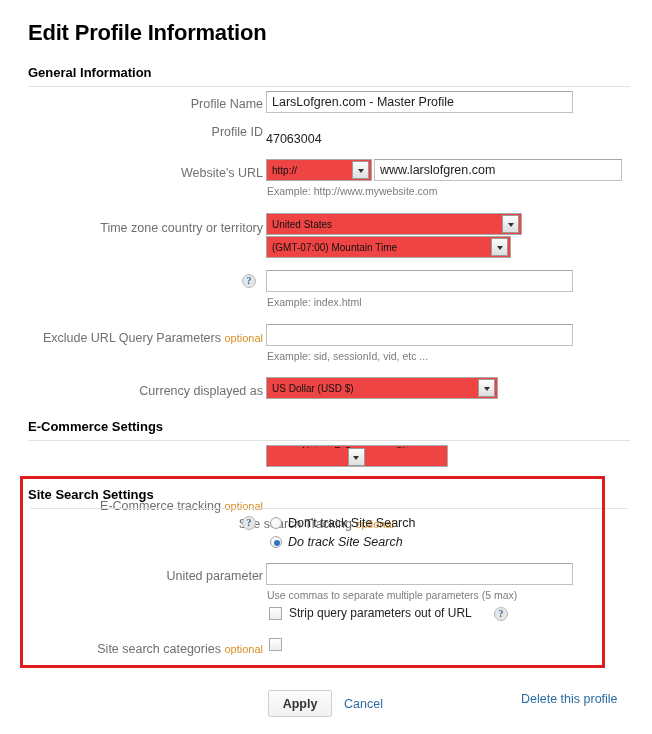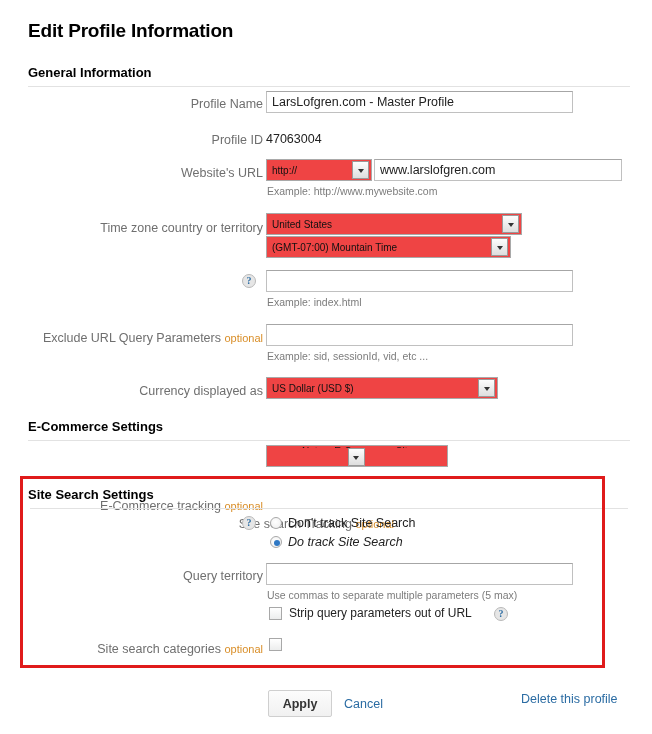--- a/index.html
+++ b/index.html
@@ -15,21 +15,21 @@
     position: relative;
     overflow: hidden;
   }
 
   .page { position: relative; width: 652px; height: 734px; }
 
   
   .page-title {
     position: absolute;
     left: 28px; top: 20px;
-    font-size: 19px;
+    font-size: 22px;
     font-weight: bold;
     color: #000000;
     letter-spacing: -0.2px;
   }
 
   .section-header {
     position: absolute;
     left: 28px;
     font-size: 13px;
     font-weight: bold;
@@ -211,21 +211,21 @@
 <div class="page">
 
   <div class="page-title">Edit Profile Information</div>
 
   <div class="section-header" style="top:65px;">General Information</div>
   <div class="section-rule" style="top:86px;"></div>
 
   <div class="lbl" style="right:389px; top:97px;">Profile Name</div>
   <input class="txt" style="left: 266px; top: 91px; width: 307px;" value="LarsLofgren.com - Master Profile">
 
-  <div class="lbl" style="right:389px; top:133px;">Profile ID</div>
+  <div class="lbl" style="right:389px; top:125px;">Profile ID</div>
   <div class="val-static" style="left:266px; top:132px;">47063004</div>
 
   <div class="lbl" style="right:389px; top:166px;margin-left:35px;">Website's URL</div>
   <div class="sel" style="left:266px; top:159px; width:106px;">
     <span class="sel-text">http://</span>
     <span class="sel-arrow"></span>
   </div>
   <input class="txt" style="left: 374px; top: 159px; width: 248px;" value="www.larslofgren.com">
   <div class="hint" style="left:267px; top:185px;">Example: http://www.mywebsite.com</div>
 
@@ -280,21 +280,21 @@
     <span class="optional">optional</span>
   </div>
   <div class="help-icon" style="left:242px; top:516px;">?</div>
 
   <div class="radio" style="left:270px; top:517px;"></div>
   <div class="radio-label" style="left:288px; top:516px;">Don't track Site Search</div>
 
   <div class="radio checked" style="left:270px; top:536px;"></div>
   <div class="radio-label" style="left:288px; top:535px;font-style:italic;">Do track Site Search</div>
 
-  <div class="lbl" style="right:389px; top:569px;">Query territory</div>
+  <div class="lbl" style="right:389px; top:569px;">United parameter</div>
   <input class="txt" style="left: 266px; top: 563px; width: 307px;" value="">
   <div class="hint" style="left:267px; top:589px;">Use commas to separate multiple parameters (5 max)</div>
 
   <div class="chk" style="left:269px; top:607px;"></div>
   <div class="chk-label" style="left:289px; top:606px;">Strip query parameters out of URL</div>
   <div class="help-icon" style="left:494px; top:607px;">?</div>
 
   <div class="lbl" style="right:389px; top:642px;">
     <span>Site search categories</span>
     <span class="optional">optional</span>

